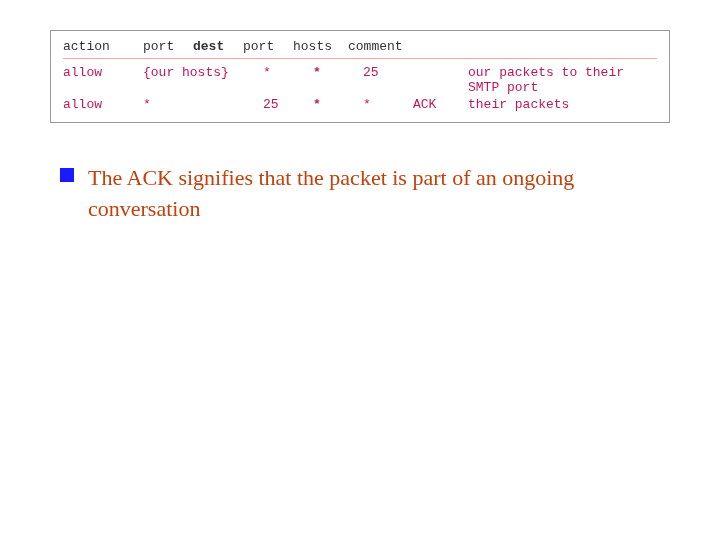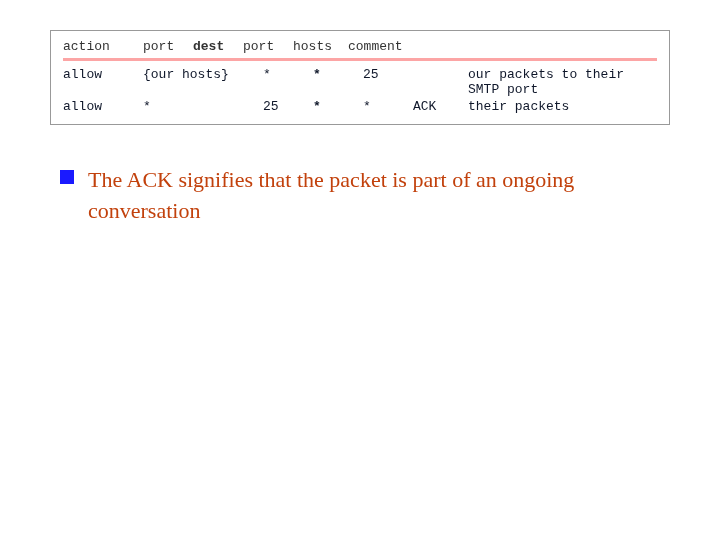--- a/index.html
+++ b/index.html
@@ -28,34 +28,34 @@
 
     .table-section {
       margin-bottom: 30px;
       border: 1px solid #999;
       padding: 8px 12px;
     }
 
     .table-header-row {
       display: flex;
       flex-direction: row;
-      border-bottom: 3px solid #fca5a5;
+      border-bottom: 1px solid #fca5a5;
       padding-bottom: 4px;
       margin-bottom: 6px;
       font-size: 13px;
       font-family: 'Courier New', Courier, monospace;
       color: #333;
     }
 
     .table-data-row {
       display: flex;
       flex-direction: row;
       font-size: 13px;
       font-family: 'Courier New', Courier, monospace;
-      color: #0f172a;
+      color: #be185d;
       margin-bottom: 2px;
     }
 
     .col-action { width: 80px; }
     .col-src { width: 120px; }
     .col-port1 { width: 50px; }
     .col-dest { width: 50px; font-weight: bold; }
     .col-port2 { width: 50px; }
     .col-flags { width: 55px; }
     .col-comment { flex: 1; }

